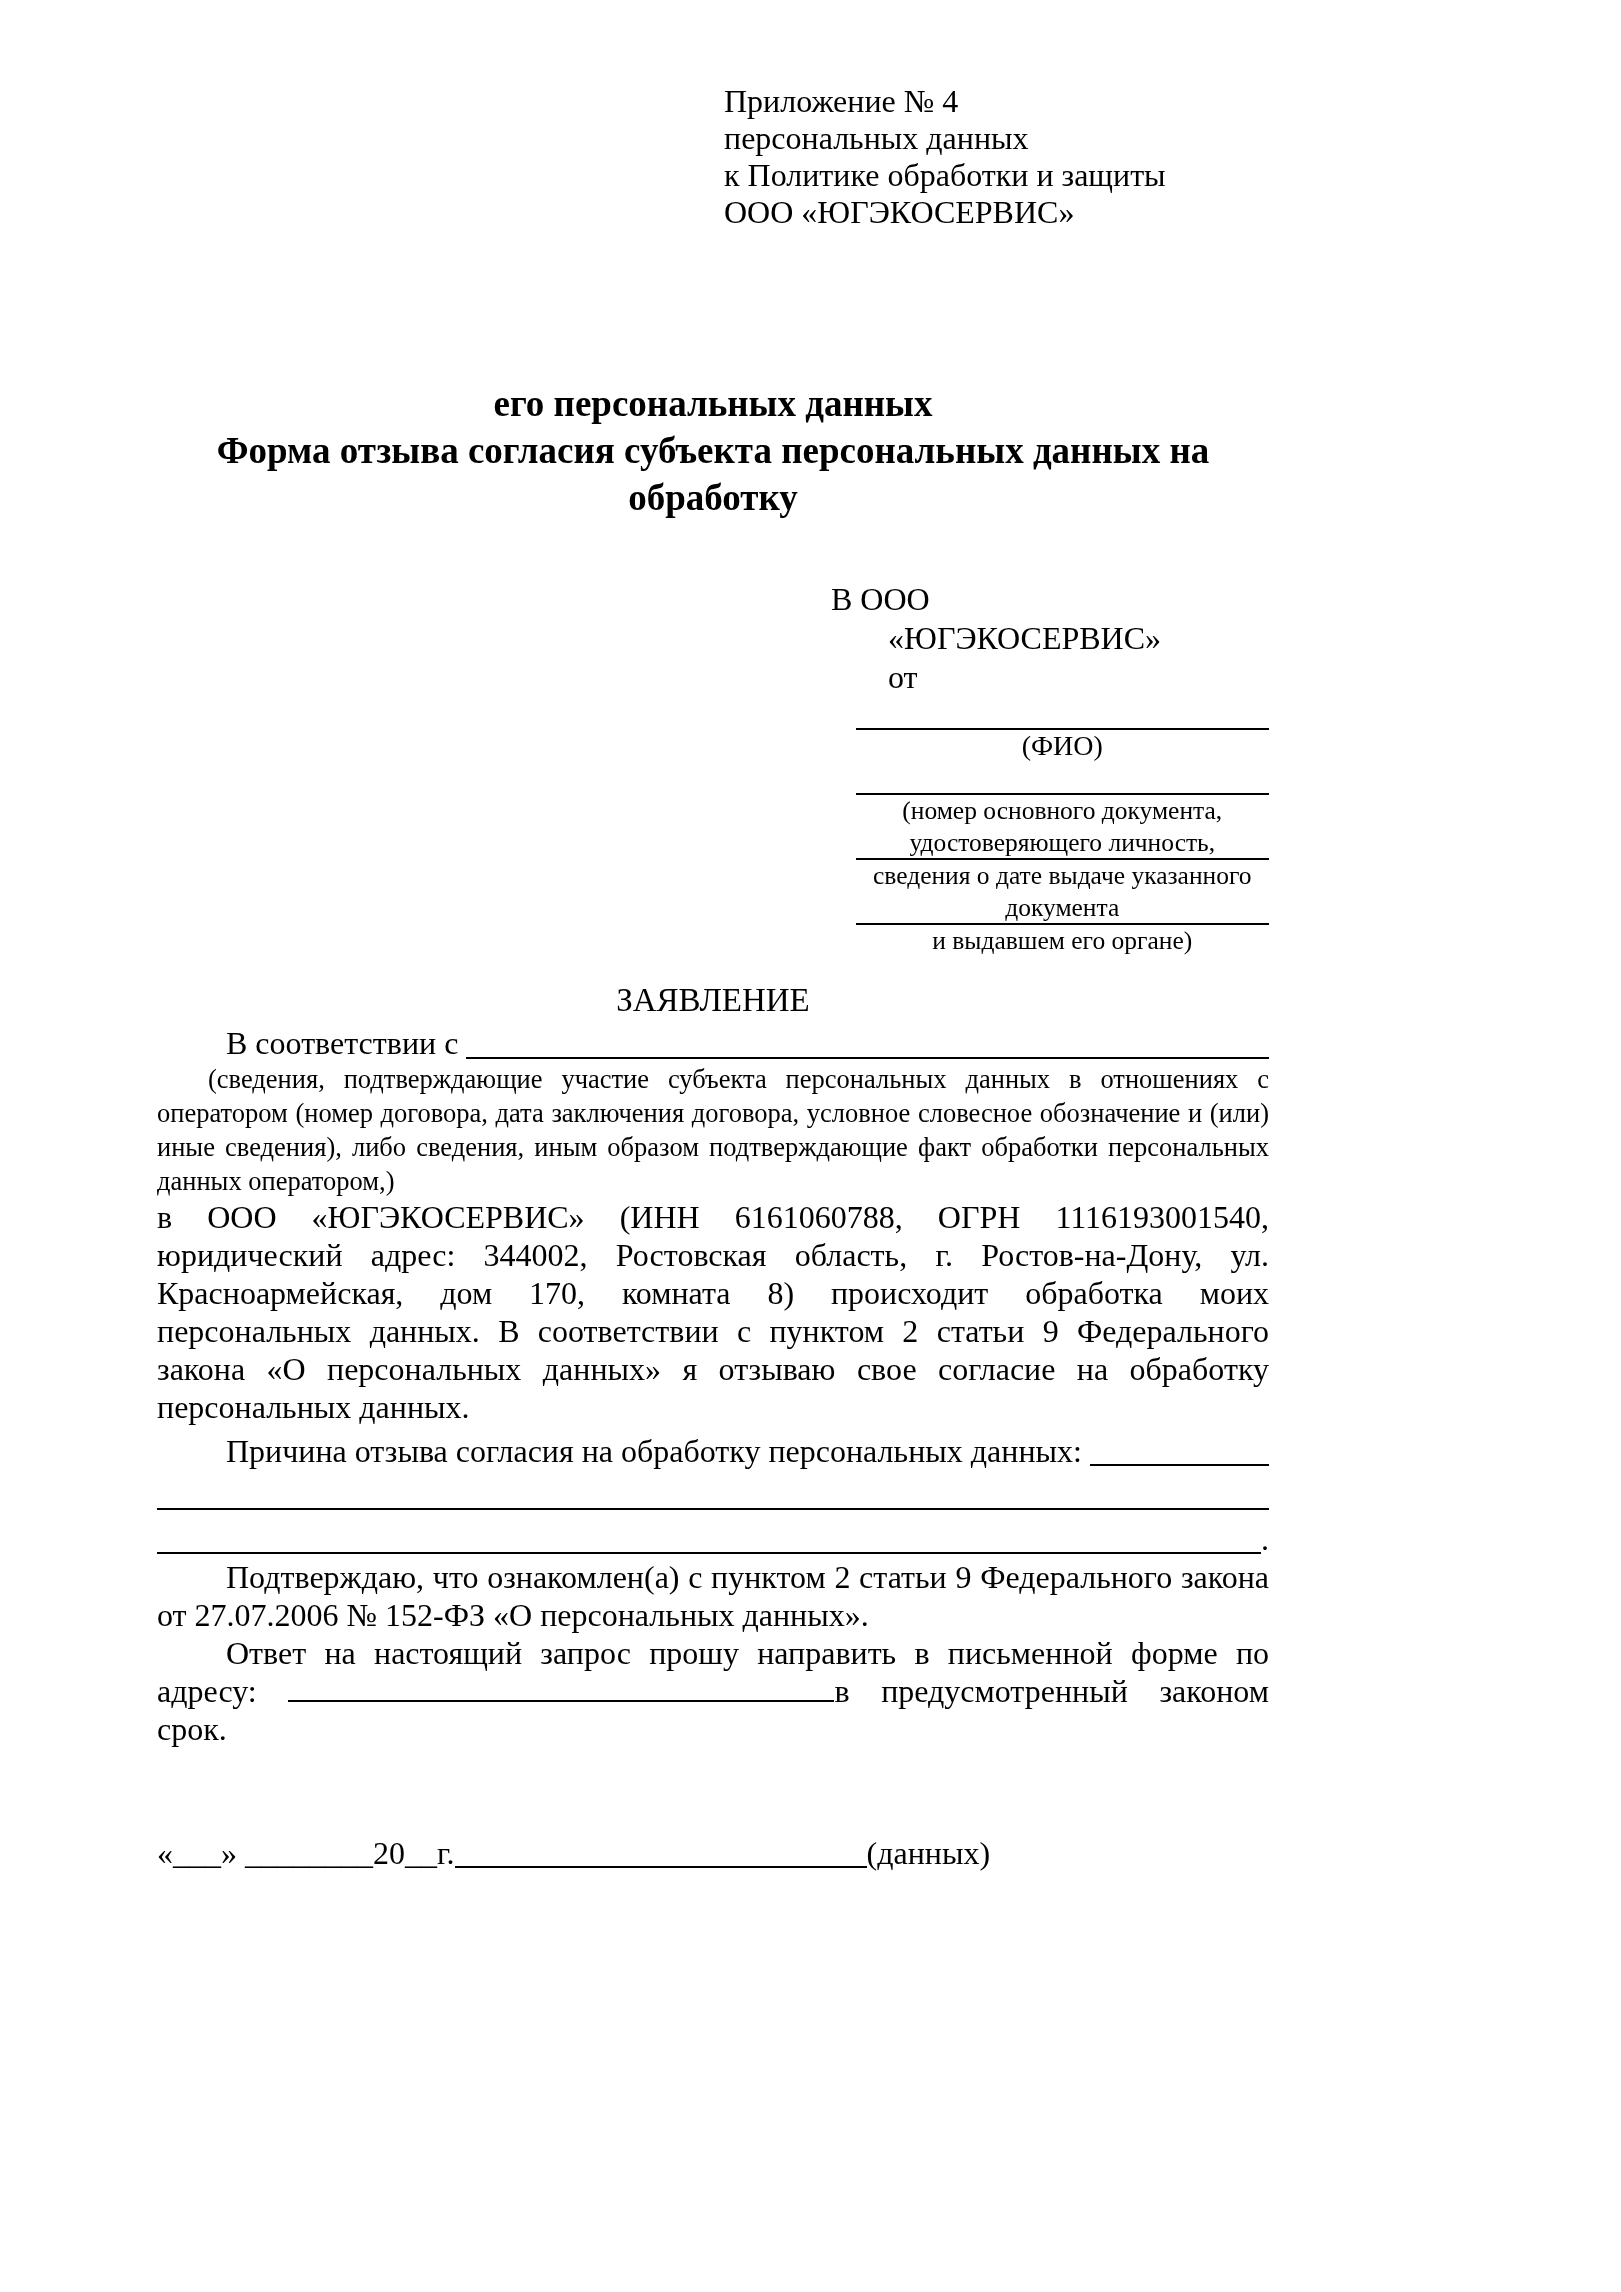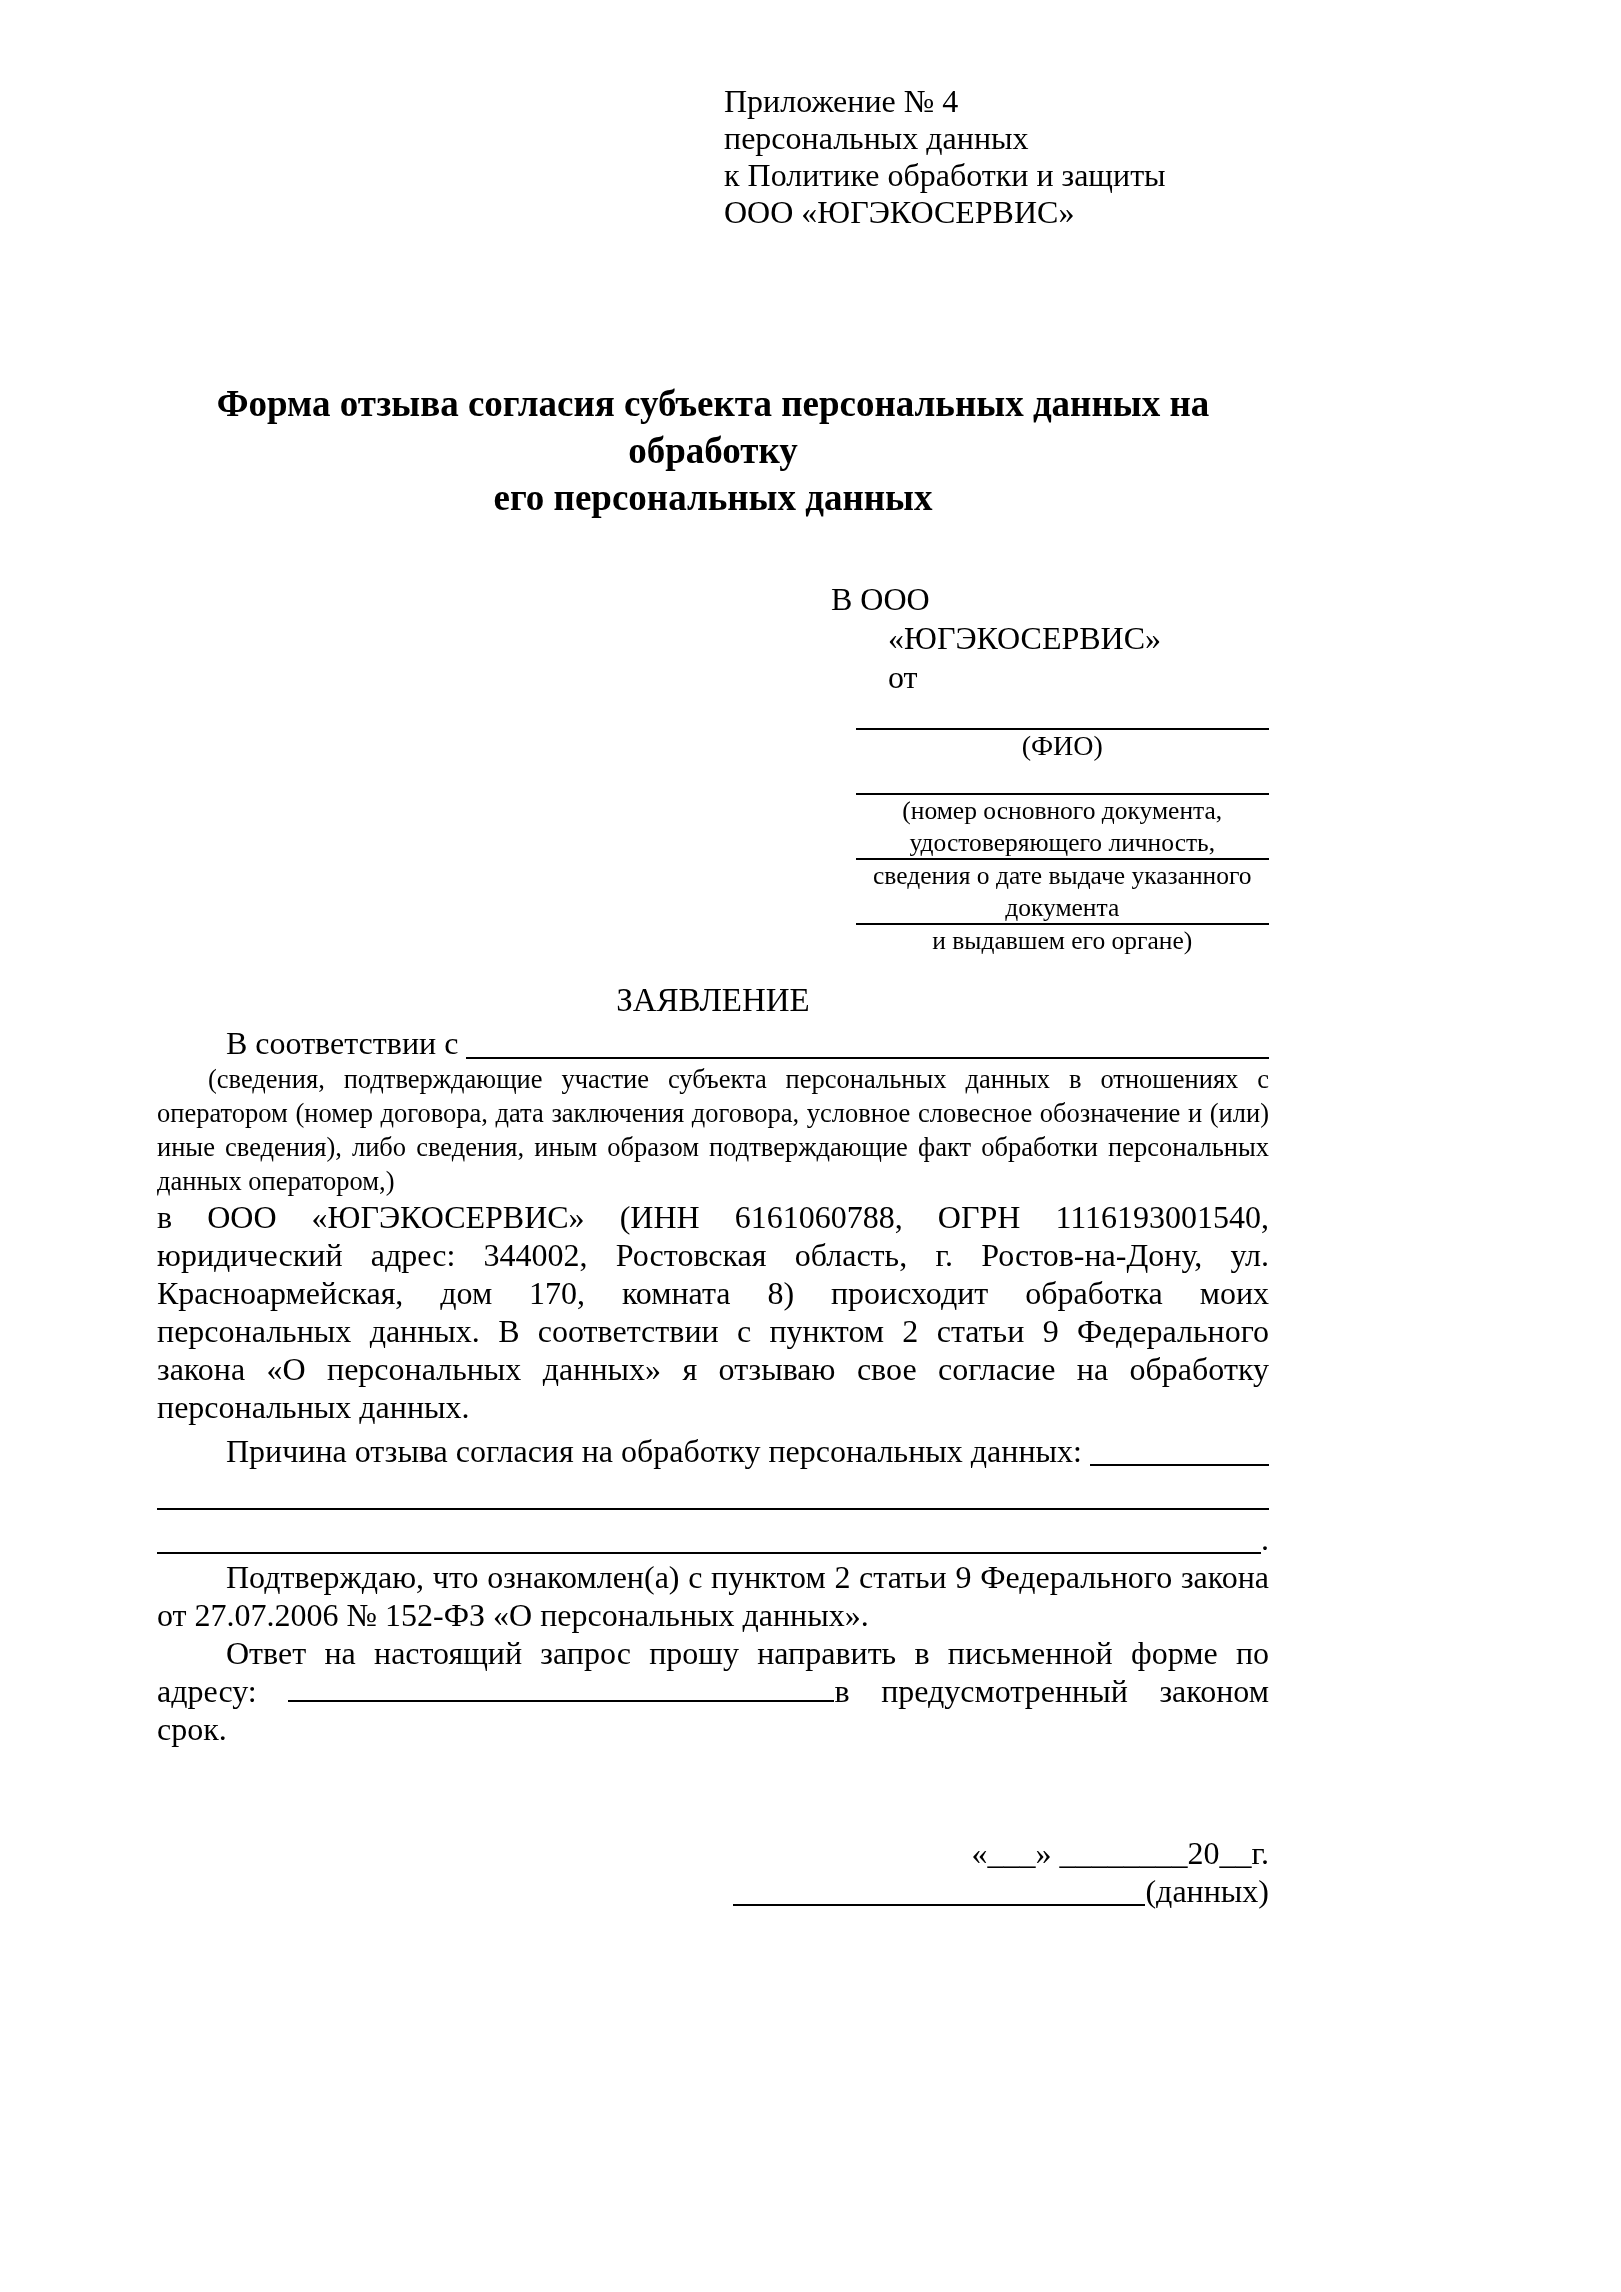--- a/index.html
+++ b/index.html
@@ -74,24 +74,23 @@
     display: inline-block;
     width: 546px;
     height: 29px;
     border-bottom: 2.9px solid #000;
     vertical-align: baseline;
   }
 
   
   .bottom-row {
     display: flex;
-    justify-content: center;
+    justify-content: flex-start;
     align-items: flex-end;
     margin-top: 86px;
-    flex-direction: column;
   }
   .sig-group { display: flex; align-items: flex-end; }
   .sig-rule {
     display: inline-block;
     width: 412px;
     border-bottom: 2.9px solid #000;
     height: 29px;
     margin-bottom: 3.9px;
   }
 </style>
@@ -101,22 +100,22 @@
 <div class="page">
 
   <div class="header-right">
     <div>Приложение № 4</div>
     <div>персональных данных</div>
     <div>к Политике обработки и защиты</div>
     <div>ООО «ЮГЭКОСЕРВИС»</div>
   </div>
 
   <div class="doc-title">
+    <div>его персональных данных</div>
     <div>Форма отзыва согласия субъекта персональных данных на обработку</div>
-    <div>его персональных данных</div>
   </div>
 
   <div class="recipient">
     <div>В ООО</div>
     <div class="r-ind">«ЮГЭКОСЕРВИС»</div>
     <div class="r-ind">от</div>
 
     <div class="fill-field">
       <div class="fill-rule"></div>
       <div class="fill-caption fio">(ФИО)</div>

